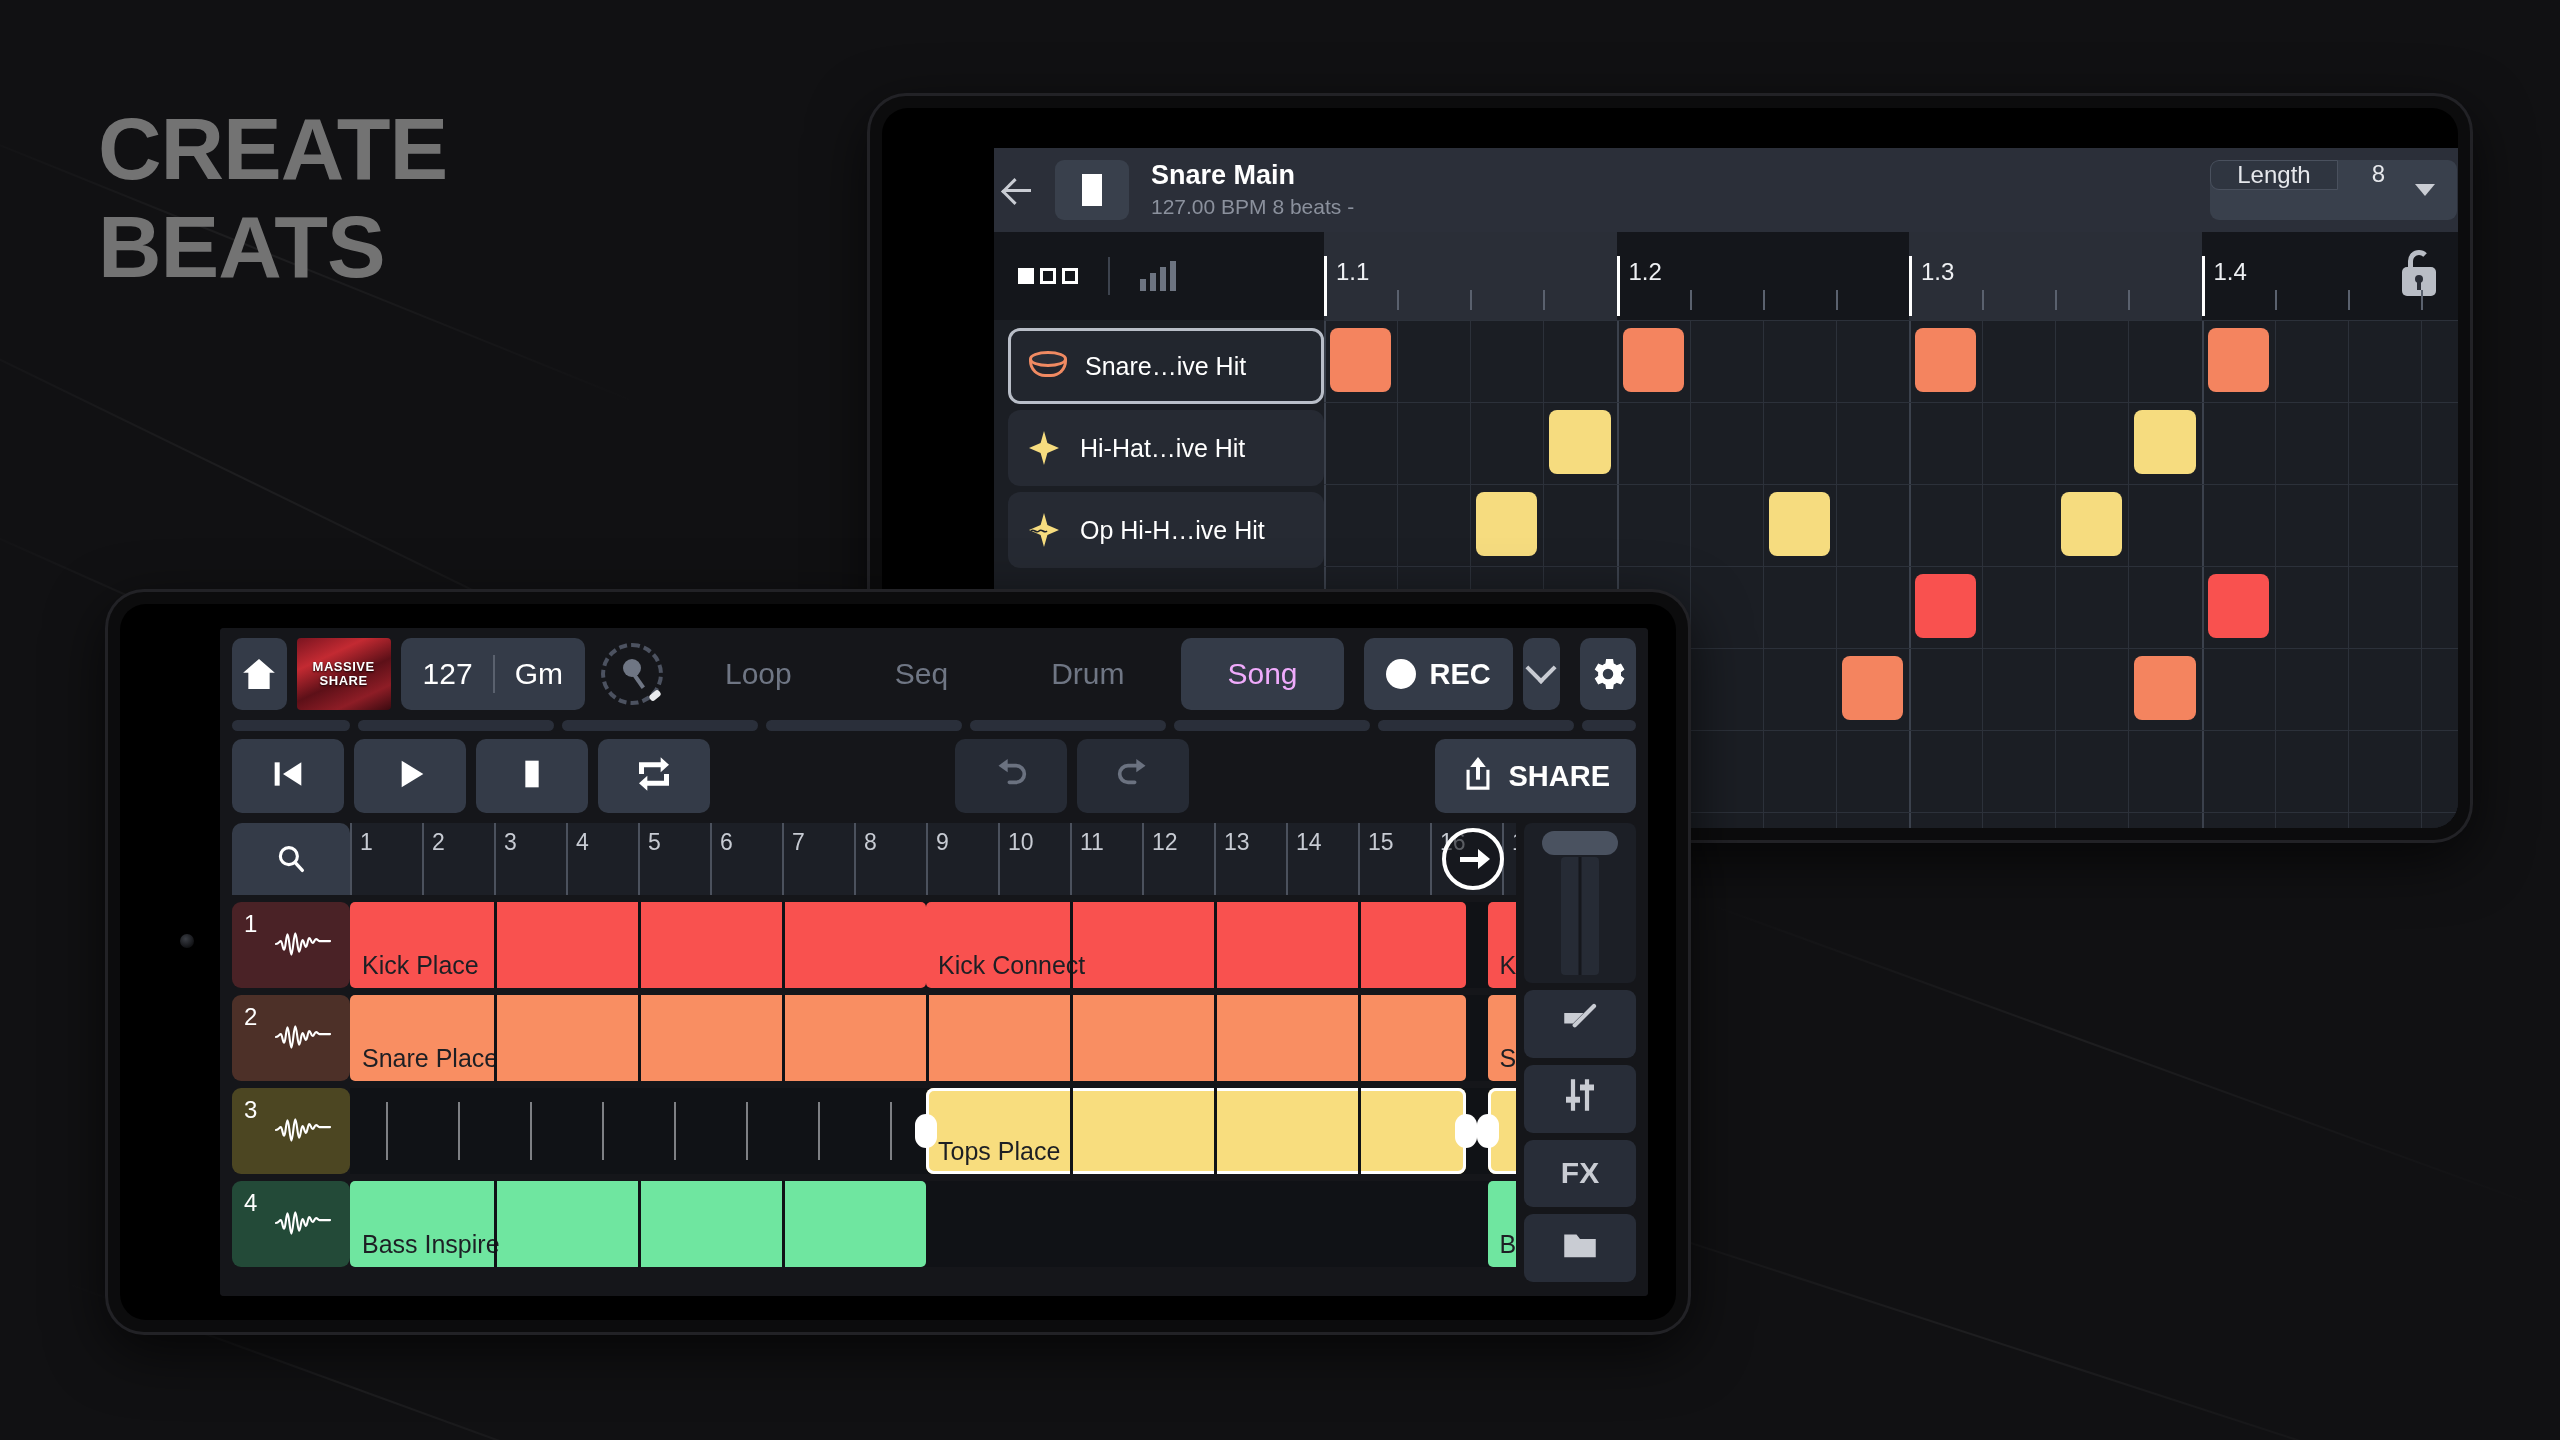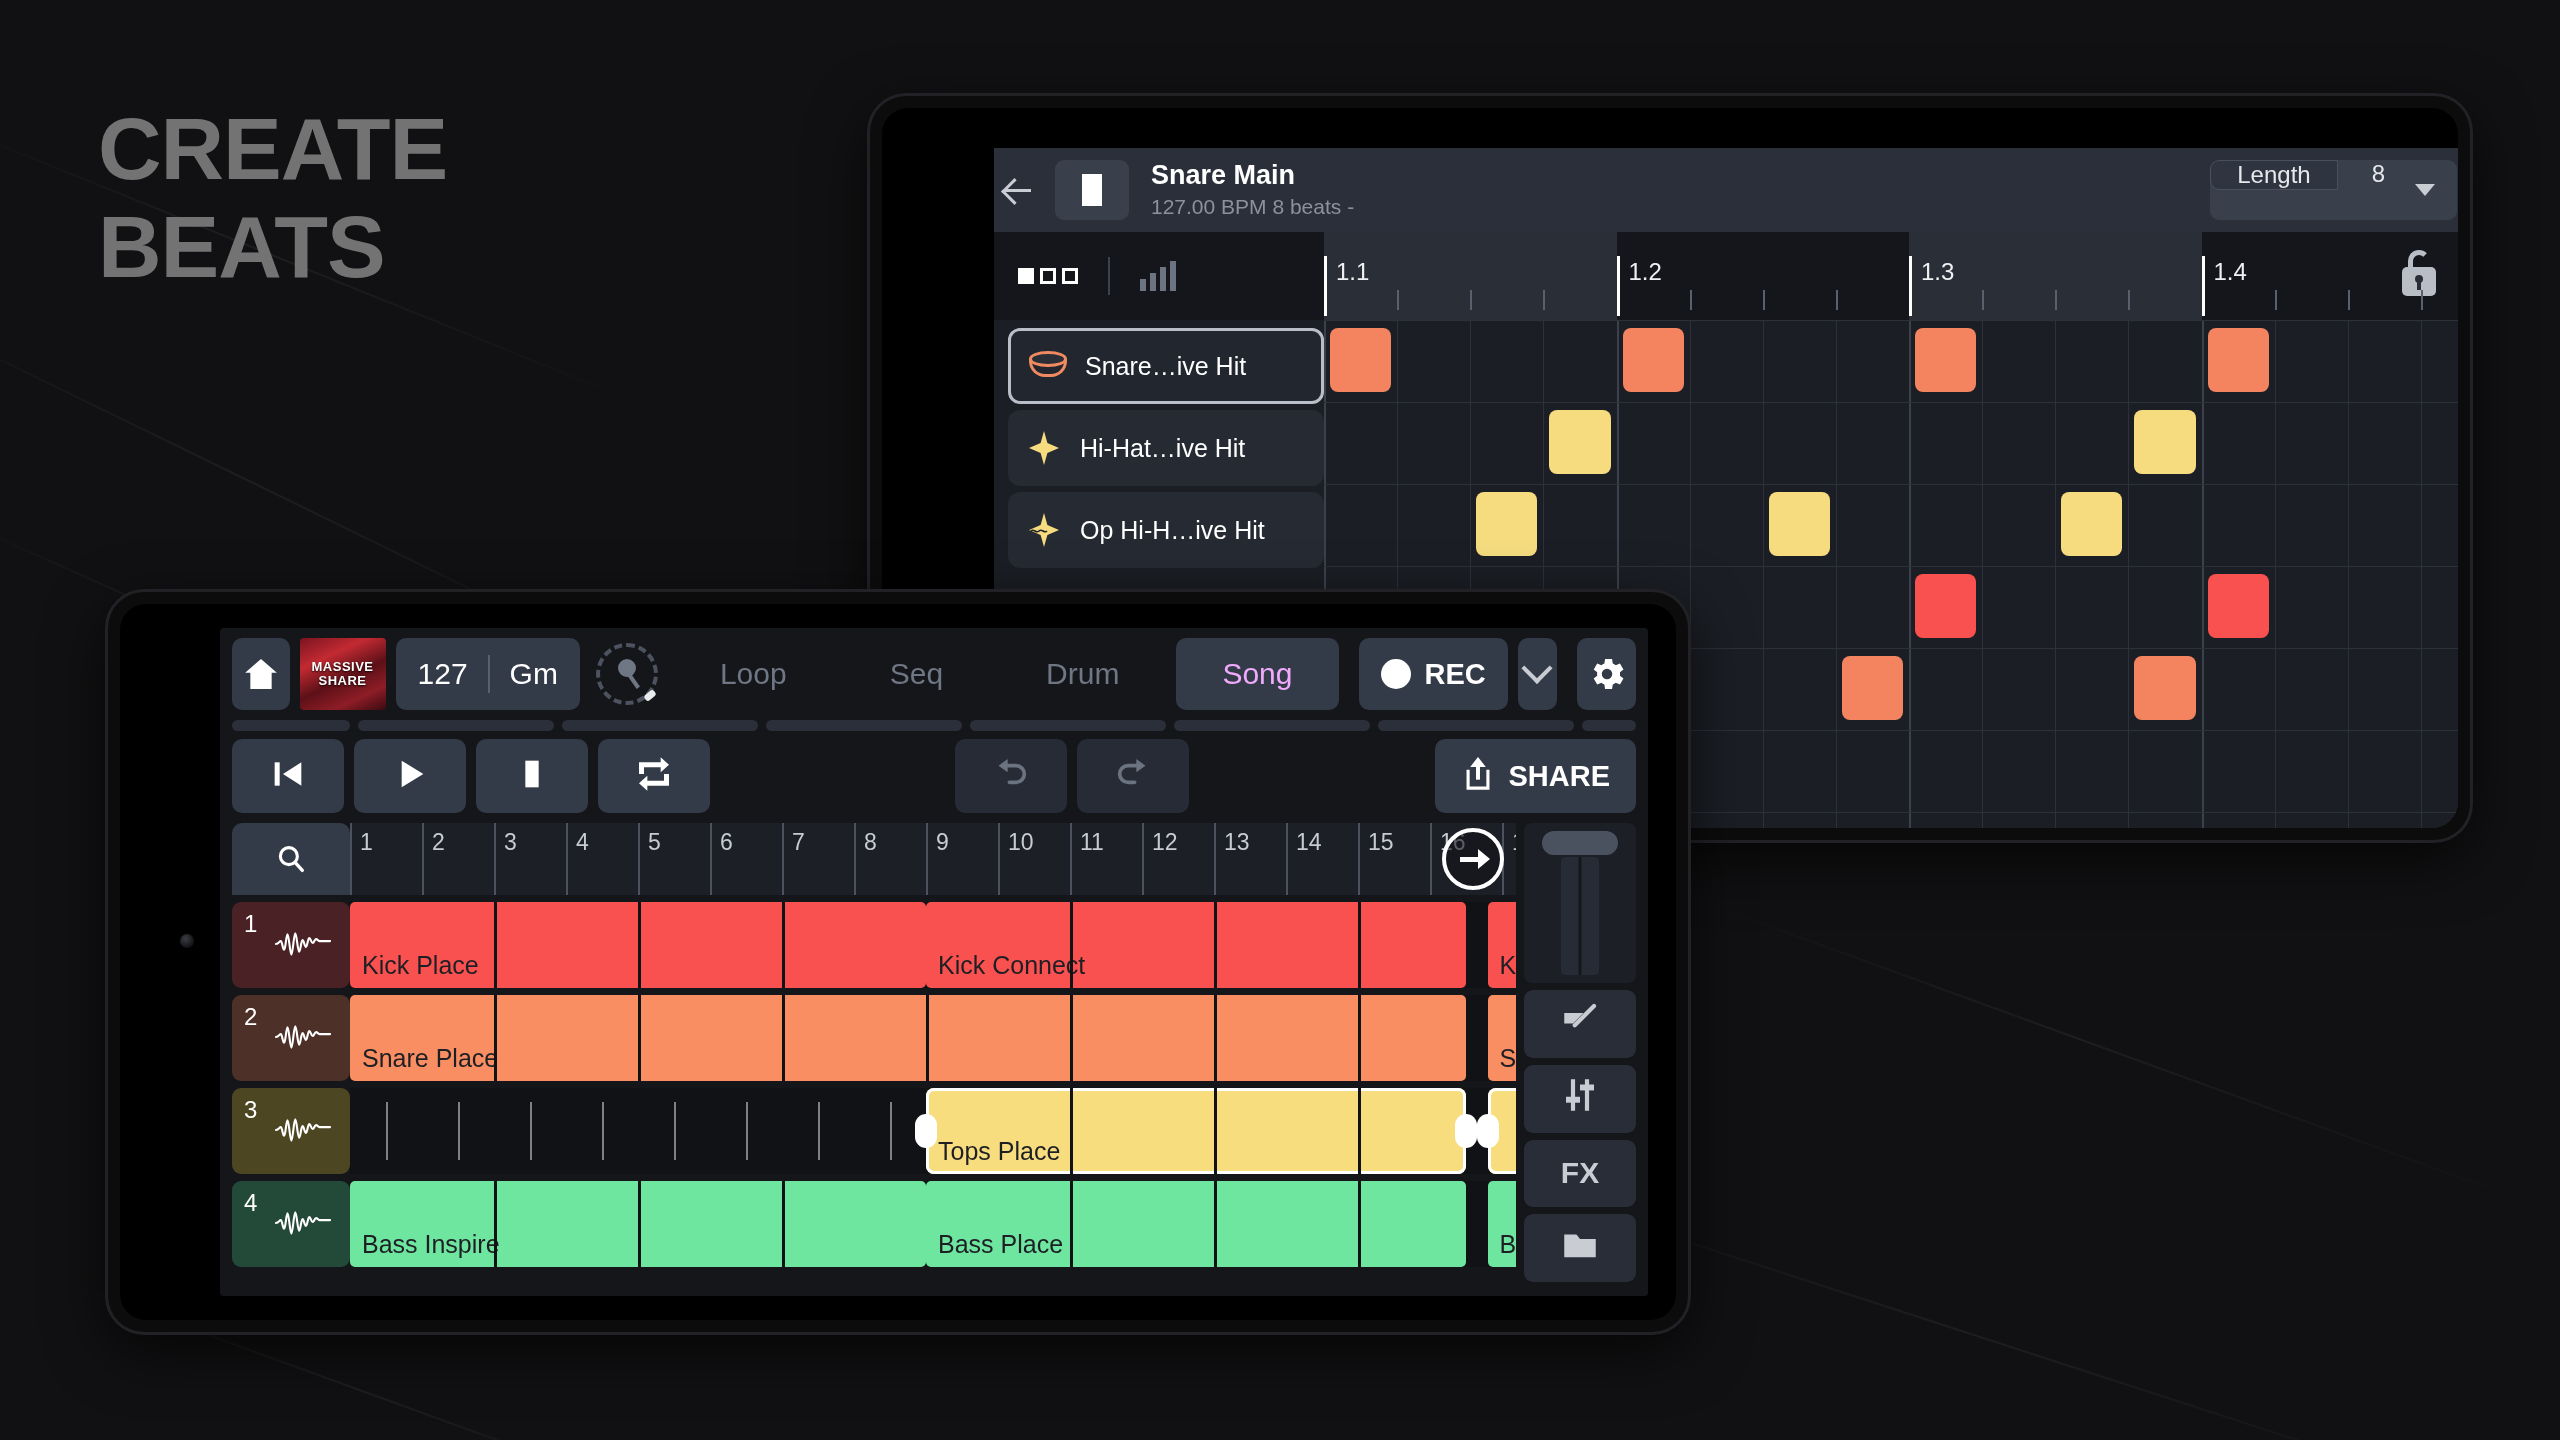--- a/index.html
+++ b/index.html
@@ -85,21 +85,21 @@
   .gcol.beat { background:#3b414c; width:2px; }
   .grow { position:absolute; left:0; right:0; height:1px; background:#2c313a; }
   .note { position:absolute; border-radius: 8px; }
 
   
   .app { position:absolute; inset:0; background:#15161a; display:flex; flex-direction:column; }
   .topbar { display:flex; align-items:center; height: 92px; padding: 10px 12px; gap: 10px; }
   .tb-btn { height: 72px; border-radius: 10px; background:#343b48; display:flex; align-items:center; justify-content:center; }
   .home { width: 82px; }
   .home svg { width: 40px; height: 40px; }
-  .art { width: 86px; height: 72px; border-radius: 4px; overflow:hidden; position:relative; flex:0 0 auto;
+  .art { width: 94px; height: 72px; border-radius: 4px; overflow:hidden; position:relative; flex:0 0 auto;
          background: linear-gradient(155deg,#7a1420 0%, #c32a32 28%, #5d1018 55%, #8e1d26 78%, #3a0a10 100%); }
   .art .lbl { position:absolute; inset:0; display:flex; flex-direction:column; align-items:center; justify-content:center; color:#fff; font-size: 13px; font-weight:700; letter-spacing:.5px; text-shadow: 0 1px 2px rgba(0,0,0,.9); line-height: 1.05; }
   .bpmbox { display:flex; align-items:center; height: 72px; border-radius: 10px; background:#343b48; padding: 0 22px; gap: 20px; }
   .bpmbox .v { color:#fff; font-size: 30px; }
   .bpmbox .bar { width: 2px; height: 38px; background:#5a616e; }
   .knob { width: 62px; height: 62px; border-radius:50%; position:relative; flex:0 0 auto; margin: 0 6px; }
   .knob .ring { position:absolute; inset:0; border-radius:50%; border: 4px dashed #4c5260; }
   .knob .dot { position:absolute; left:22px; top:16px; width:18px; height:18px; border-radius:50%; background:#6f7684; }
   .knob .stem { position:absolute; left:30px; top:30px; width:4px; height:18px; background:#6f7684; transform: rotate(-35deg); transform-origin: top center; }
   .knob .mark { position:absolute; right: 2px; bottom: 6px; width: 12px; height: 7px; border-radius: 3px; background:#e9ebee; transform: rotate(-40deg); }
@@ -552,26 +552,20 @@
                           <path fill="none" stroke="#ffffff" stroke-width="2.2" stroke-linecap="round" d="M2 19c3 0 3.5-3 5-3s2 9 3.5 9 2-16 3.5-16 2.5 21 4 21 2.5-22 4-22 2.5 19 4 19 2-12 3.5-12 2 7 3.5 7 2-9 3.5-9 2 5 3.5 5 2-4 3.5-4 2 2 3.5 2H58"></path>
                         </svg></span>
                     </div>
                     <div class="clips">
                       <div class="clip" style="left: 0px; width: 576px; background: rgb(111, 230, 160);">
                         <span class="cl">Bass Inspire</span>
                         <div class="seam" style="left: 144px;"></div>
                         <div class="seam" style="left: 288px;"></div>
                         <div class="seam" style="left: 432px;"></div>
                       </div>
-                      <div class="clip" style="left: 576px; width: 540px; background: rgb(111, 230, 160);">
-                        <span class="cl">Bass Place</span>
-                        <div class="seam" style="left: 144px;"></div>
-                        <div class="seam" style="left: 288px;"></div>
-                        <div class="seam" style="left: 432px;"></div>
-                      </div>
                       <div class="clip" style="left: 1137.6px; width: 86.4px; background: rgb(111, 230, 160);">
                         <span class="cl">B</span>
                       </div>
                     </div>
                   </div>
                 </div>
             </div>
             <div class="arr-side" id="side-rail">
                 <div class="fader">
                   <span class="slot"></span>

